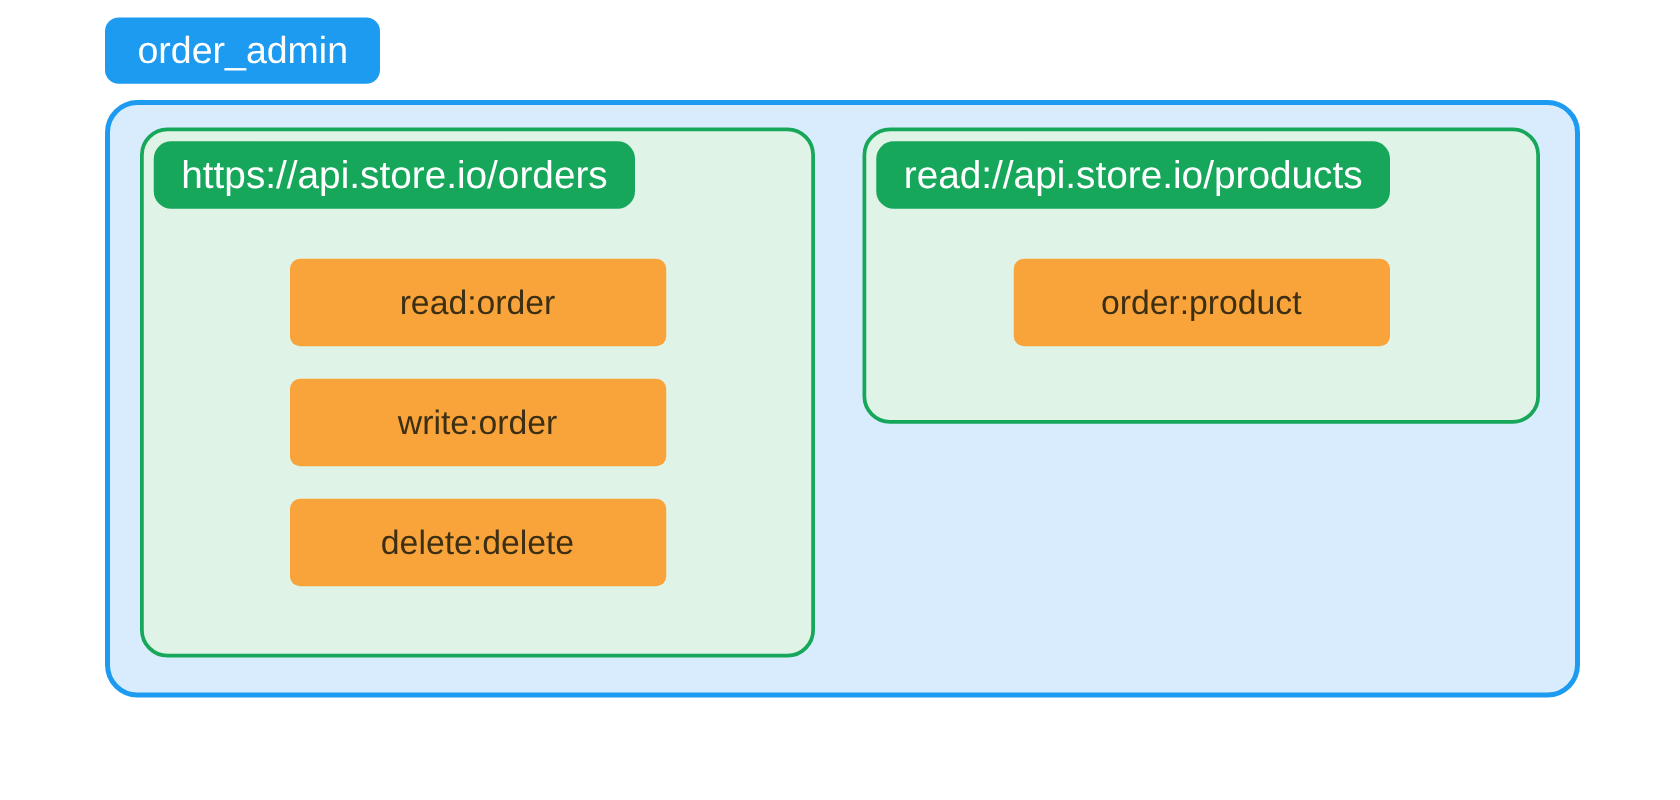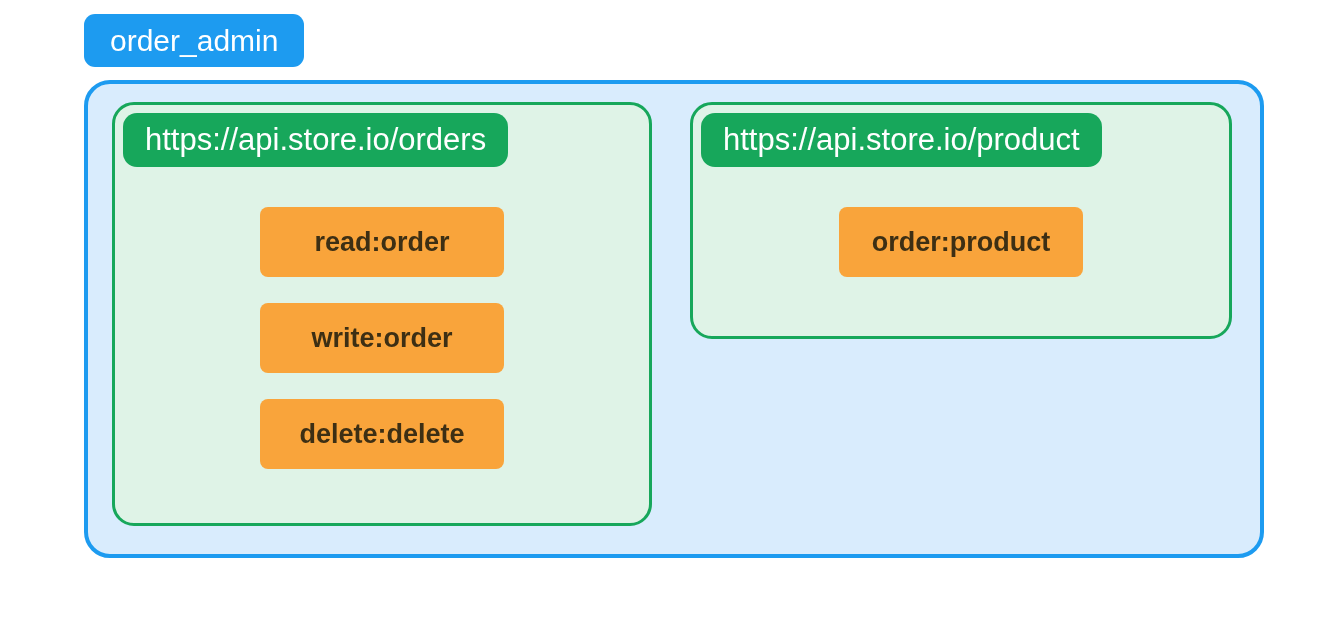--- a/index.html
+++ b/index.html
@@ -85,30 +85,29 @@
     white-space: nowrap;
   }
   .scopes {
     margin-top: 40px;
     display: flex;
     flex-direction: column;
     align-items: center;
     gap: 26px;
   }
   .scope-badge {
-    width: 244px;
+    width: 301px;
     height: 70px;
     background: var(--orange);
     border-radius: 8px;
     display: flex;
     align-items: center;
     justify-content: center;
     color: var(--orange-text);
     font-size: 27px;
-    font-weight: bold;
   }
 </style>
 </head>
 <body>
 
 <div class="canvas">
 
   <div class="role-badge">
     <span>order_admin</span>
   </div>
@@ -127,21 +126,21 @@
           <span>write:order</span>
         </div>
         <div class="scope-badge">
           <span>delete:delete</span>
         </div>
       </div>
     </div>
 
     <div class="resource-box resource-products">
       <div class="resource-url">
-        <span>https://api.store.io/product</span>
+        <span>read://api.store.io/products</span>
       </div>
       <div class="scopes">
         <div class="scope-badge">
           <span>order:product</span>
         </div>
       </div>
     </div>
 
   </div>
 </div>

